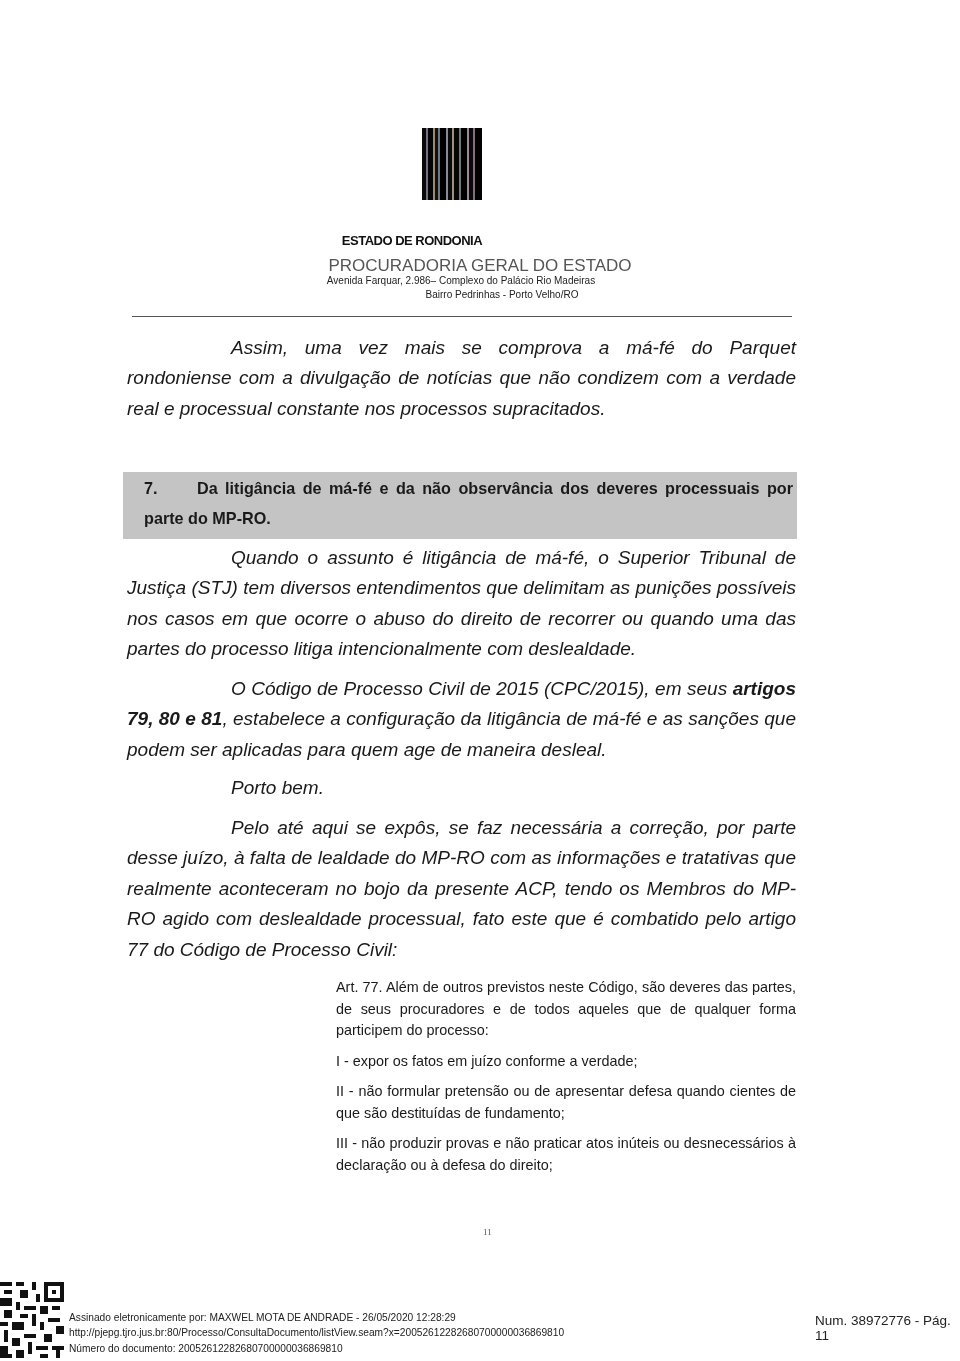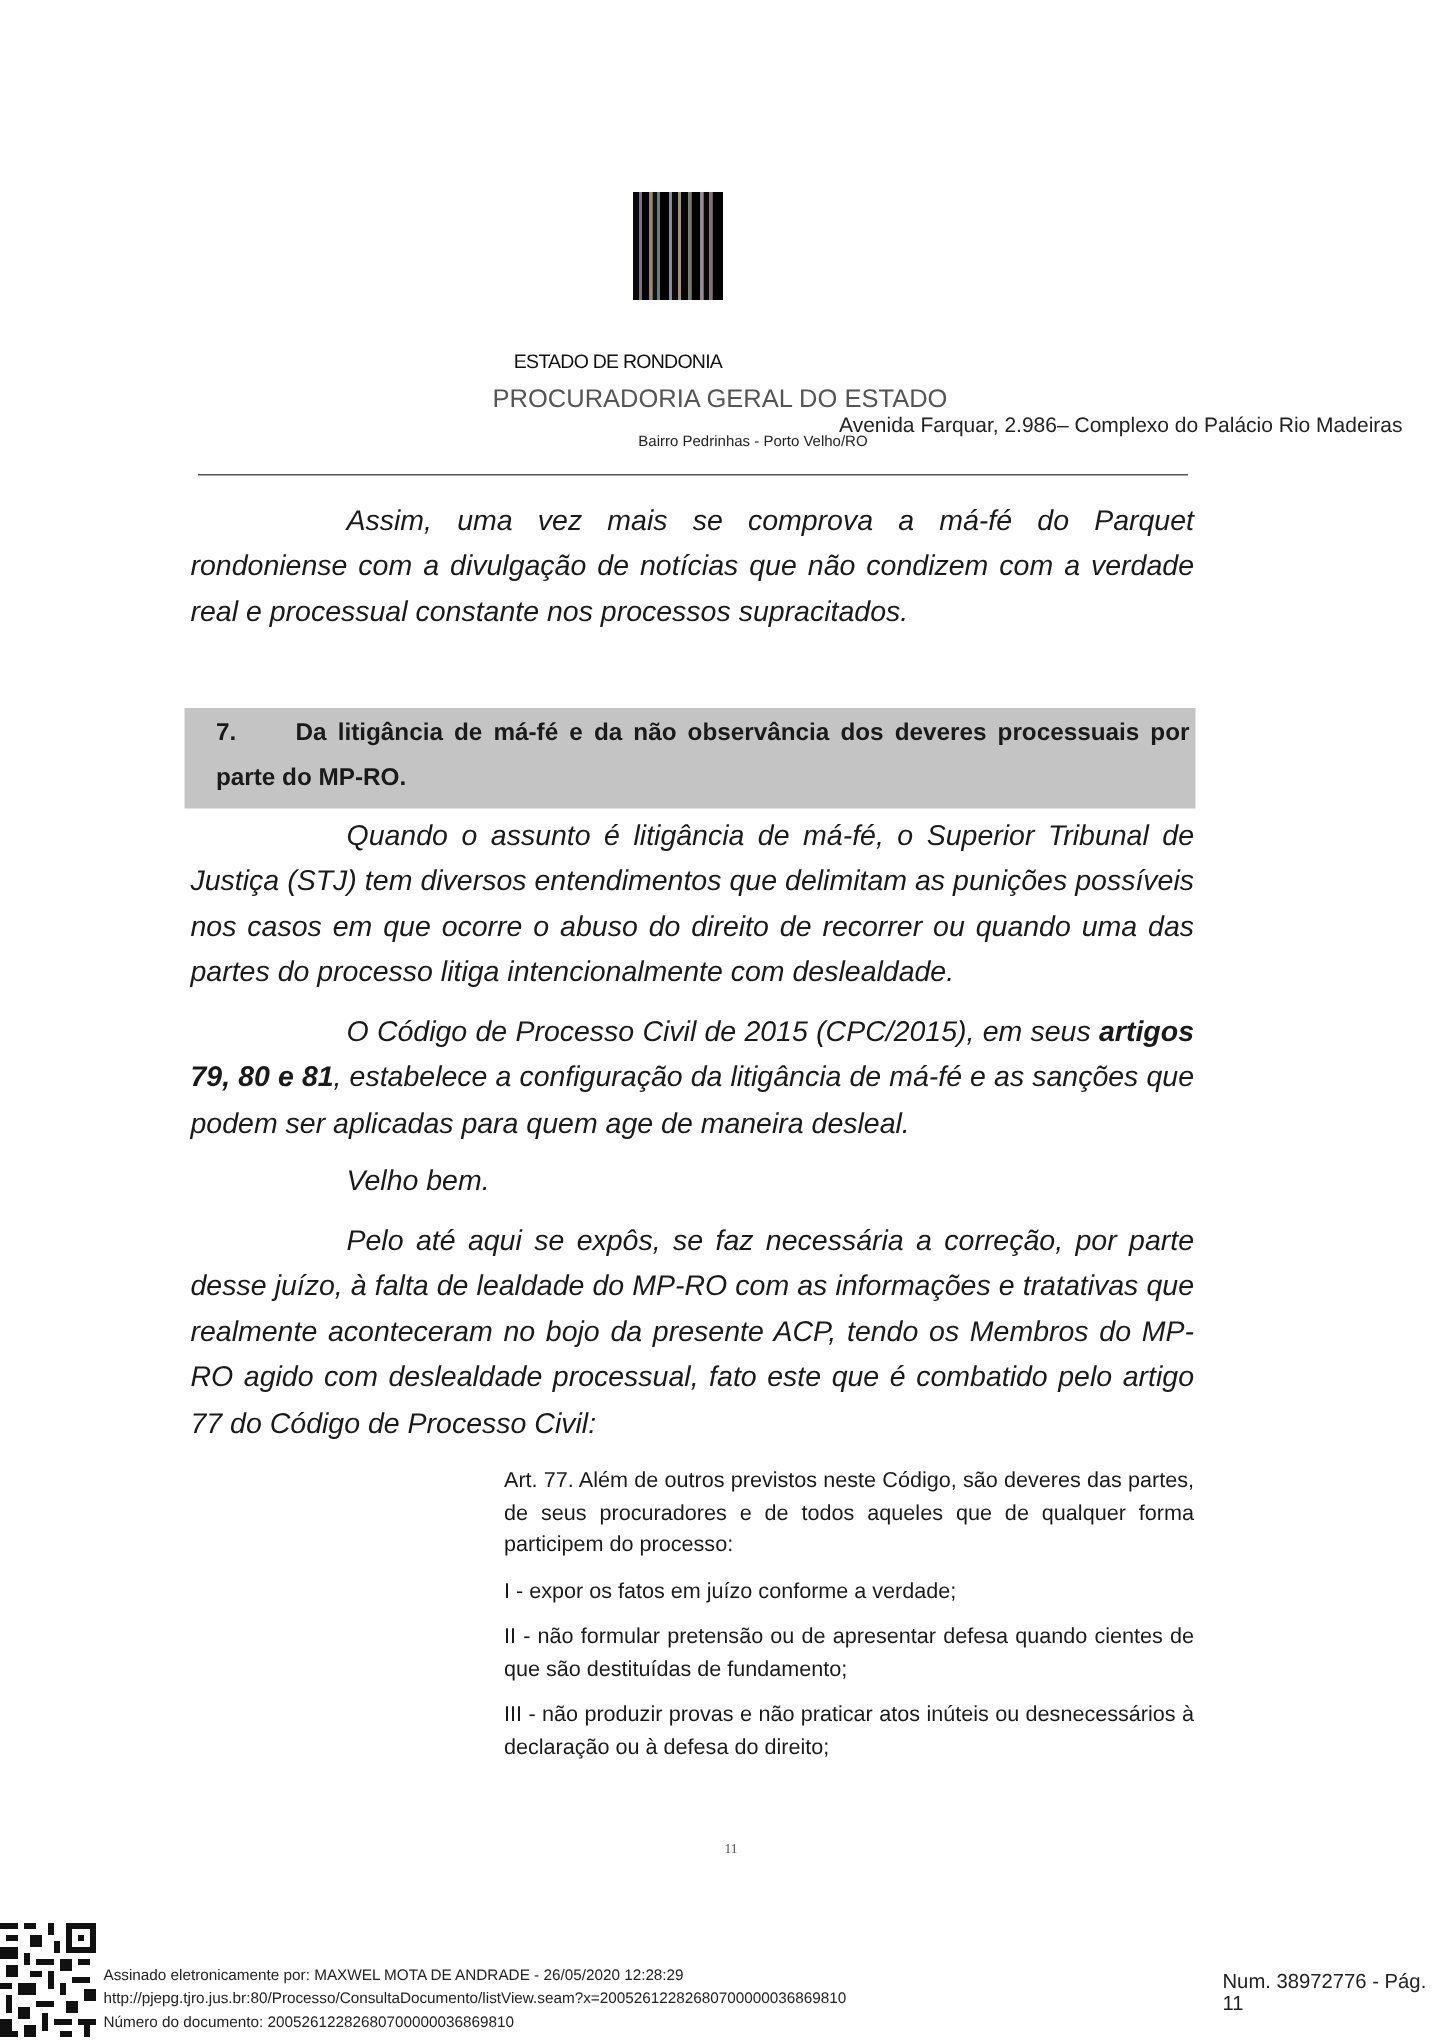--- a/index.html
+++ b/index.html
@@ -1,21 +1,21 @@
 <!DOCTYPE html>
 <html><head>
 <meta charset="utf-8">
 <style>
   html, body { margin:0; padding:0; background:#fff; }
   body { width:960px; height:1361px; position:relative; overflow:hidden; font-family:"Liberation Sans", sans-serif; color:#1a1a1a; }
   .logo { position:absolute; left:422px; top:128px; width:60px; height:72px; display:flex; }
   .logo span { display:block; height:100%; }
-  .hdr-title { position:absolute; left:0; width:824px; top:233px; text-align:center; font-weight:normal; font-size:13px; letter-spacing:-0.5px; color:#111; }
+  .hdr-title { position:absolute; left:0; width:824px; top:233px; text-align:center; font-weight:bold; font-size:13px; letter-spacing:-0.5px; color:#111; }
   .hdr-sub { position:absolute; left:0; width:960px; top:256px; text-align:center; font-size:17px; color:#555; }
-  .hdr-addr1 { position:absolute; left:0; width:922px; top:275px; text-align:right; font-size:14px; color:#222;margin-left:13px; }
+  .hdr-addr1 { position:absolute; left:0; width:922px; top:275px; text-align:center; font-size:10px; color:#222; }
   .hdr-addr2 { position:absolute; left:0; width:922px; top:289px; text-align:center; font-size:10px; color:#222;margin-left:41px; }
   .hdr-rule { position:absolute; left:132px; width:660px; top:316px; border-top:1px solid #555; }
   .para { position:absolute; left:127px; width:669px; font-size:19px; line-height:30.4px; text-align:justify; color:#1a1a1a;font-style:italic; }
   .para .indent { display:inline-block; width:104px; }
   .heading { position:absolute; left:123px; top:472px; width:674px; height:67px; background:#c4c4c4; }
   .heading p { margin:0; padding:1px 4px 0 21px; font-size:16.2px; font-weight:bold; line-height:30px; text-align:justify; }
   .heading .num { display:inline-block; width:53px; }
   .quote { position:absolute; left:336px; width:460px; font-size:14.4px; line-height:21.5px; text-align:justify; color:#1a1a1a; }
   .pagenum { position:absolute; left:483px; top:1227px; font-size:9px; color:#555; font-family:"Liberation Serif", serif;text-align:right; }
   .qr { position:absolute; left:0; top:1282px; width:64px; height:76px; }
@@ -53,21 +53,21 @@
 <div class="para" style="top:333px"><span class="indent"></span><span>Assim, uma vez mais se comprova a má-fé do Parquet rondoniense com a divulgação de notícias que não condizem com a verdade real e processual constante nos processos supracitados.</span></div>
 
 <div class="heading">
   <p><span class="num">7.</span><span>Da litigância de má-fé e da não observância dos deveres processuais por parte do MP-RO.</span></p>
 </div>
 
 <div class="para" style="top:543px"><span class="indent"></span><span>Quando o assunto é litigância de má-fé, o Superior Tribunal de Justiça (STJ) tem diversos entendimentos que delimitam as punições possíveis nos casos em que ocorre o abuso do direito de recorrer ou quando uma das partes do processo litiga intencionalmente com deslealdade.</span></div>
 
 <div class="para" style="top:674px"><span class="indent"></span><span>O Código de Processo Civil de 2015 (CPC/2015), em seus </span><b>artigos 79, 80 e 81</b><span>, estabelece a configuração da litigância de má-fé e as sanções que podem ser aplicadas para quem age de maneira desleal.</span></div>
 
-<div class="para" style="top:773px"><span class="indent"></span><span>Velho bem.</span></div>
+<div class="para" style="top:773px"><span class="indent"></span><span>Porto bem.</span></div>
 
 <div class="para" style="top:813px"><span class="indent"></span><span>Pelo até aqui se expôs, se faz necessária a correção, por parte desse juízo, à falta de lealdade do MP-RO com as informações e tratativas que realmente aconteceram no bojo da presente ACP, tendo os Membros do MP-RO agido com deslealdade processual, fato este que é combatido pelo artigo 77 do Código de Processo Civil:</span></div>
 
 <div class="quote" style="top:977px">Art. 77. Além de outros previstos neste Código, são deveres das partes, de seus procuradores e de todos aqueles que de qualquer forma participem do processo:</div>
 <div class="quote" style="top:1051px">I - expor os fatos em juízo conforme a verdade;</div>
 <div class="quote" style="top:1081px">II - não formular pretensão ou de apresentar defesa quando cientes de que são destituídas de fundamento;</div>
 <div class="quote" style="top:1133px">III - não produzir provas e não praticar atos inúteis ou desnecessários à declaração ou à defesa do direito;</div>
 
 <div class="pagenum">11</div>
 

